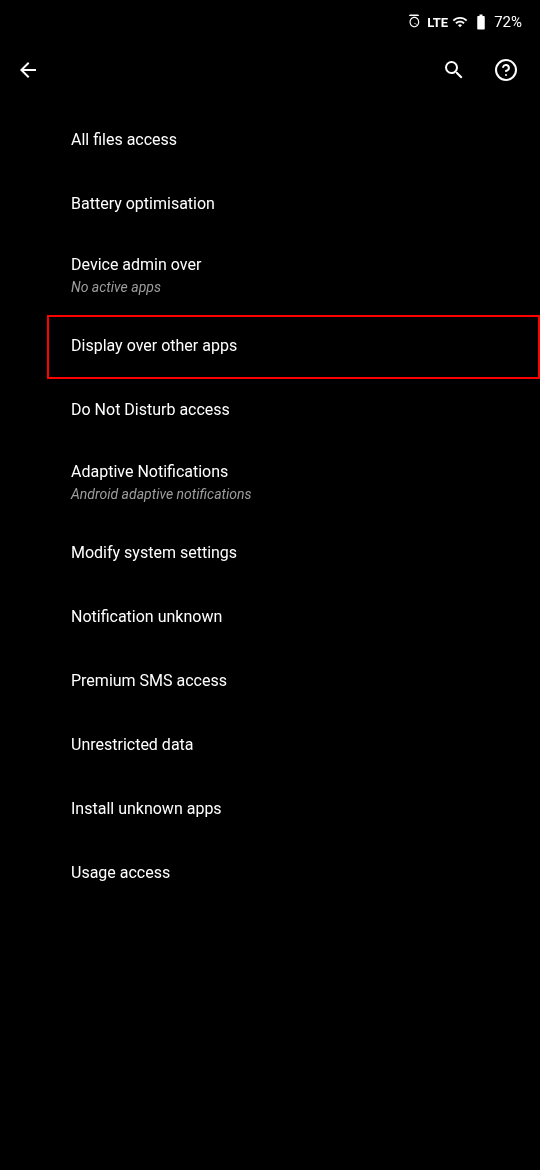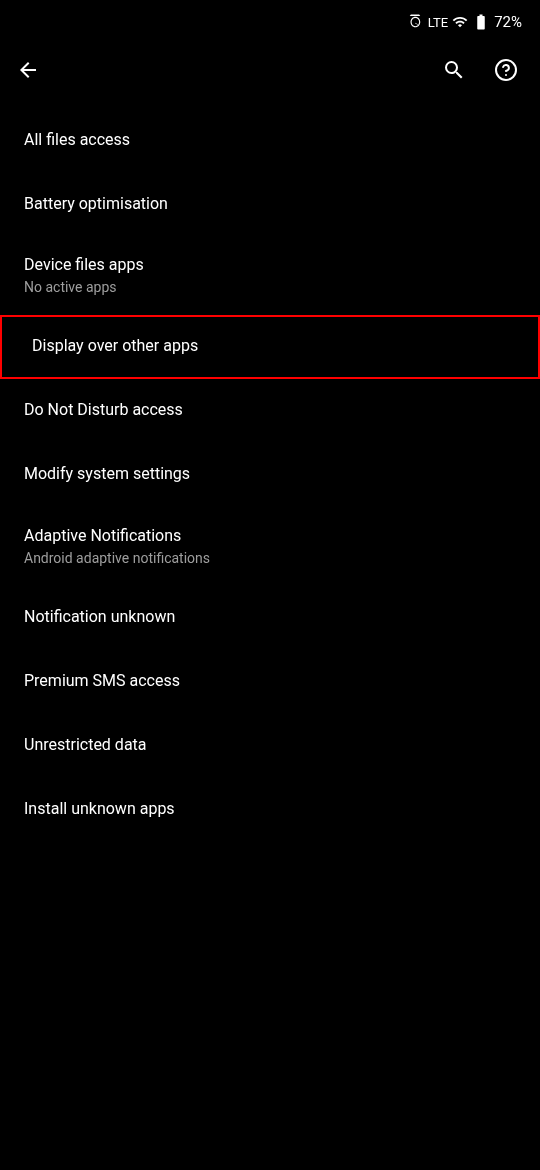--- a/index.html
+++ b/index.html
@@ -86,52 +86,54 @@
       padding-top: 8px;
     }
 
     .list-item {
       display: flex;
       flex-direction: column;
       justify-content: center;
       padding: 18px 24px;
       min-height: 64px;
       cursor: pointer;
+      margin-left: 47px;
     }
 
     .list-item-primary {
       font-size: 16px;
       color: #ffffff;
       font-weight: 400;
       line-height: 1.4;
     }
 
     .list-item-secondary {
       font-size: 14px;
       color: #9e9e9e;
       margin-top: 2px;
       line-height: 1.3;
+      font-style: italic;
     }
 
     
     .list-item-highlighted {
       border: 2px solid #ff0000;
-      padding: 16px 30px;
+      padding: 16px 22px;
     }
   </style>
 </head>
 <body>
 
 <div class="status-bar">
   <span class="status-time"></span>
   <div class="status-icons">
     <svg width="18" height="18" viewBox="0 0 24 24" fill="white">
       <path d="M6.5 2h11l1.5 2H5zm6 3C9 5 6 8 6 12s3 7 6.5 7S19 16 19 12s-3-7-6.5-7zm0 12.5c-3 0-5-2.5-5-5.5s2-5.5 5-5.5 5 2.5 5 5.5-2 5.5-5 5.5zm.5-9H12v5l4 2.5-.75-1.23-3.25-1.9V8.5z"></path>
     </svg>
-    <span style="font-size:13px;font-weight:400;">LTE</span>
+    <span style="font-size:13px;font-weight:700;">LTE</span>
     <svg width="16" height="16" viewBox="0 0 24 24" fill="white">
       <path d="M1 9l2 2c4.97-4.97 13.03-4.97 18 0l2-2C16.93 2.93 7.08 2.93 1 9zm8 8l3 3 3-3a4.237 4.237 0 0 0-6 0zm-4-4 2 2a7.074 7.074 0 0 1 10 0l2-2C15.14 9.14 8.87 9.14 5 13z"></path>
     </svg>
     <svg width="18" height="18" viewBox="0 0 24 24" fill="white">
       <path d="M15.67 4H14V2h-4v2H8.33C7.6 4 7 4.6 7 5.33v15.33C7 21.4 7.6 22 8.33 22h7.33C16.4 22 17 21.4 17 20.67V5.33C17 4.6 16.4 4 15.67 4z"></path>
     </svg>
     <span style="font-size:15px;">72%</span>
   </div>
 </div>
 
@@ -159,41 +161,44 @@
 </div>
 
 <div class="list" id="settings-list">
 <div class="list-item">
       <span class="list-item-primary">All files access</span>
     </div>
     <div class="list-item">
       <span class="list-item-primary">Battery optimisation</span>
     </div>
     <div class="list-item">
-      <span class="list-item-primary">Device files apps</span>
+      <span class="list-item-primary">Device admin over</span>
       <span class="list-item-secondary">No active apps</span>
     </div>
     <div class="list-item list-item-highlighted">
       <span class="list-item-primary">Display over other apps</span>
     </div>
     <div class="list-item">
       <span class="list-item-primary">Do Not Disturb access</span>
     </div>
     <div class="list-item">
-      <span class="list-item-primary">Modify system settings</span>
-    </div>
-    <div class="list-item">
       <span class="list-item-primary">Adaptive Notifications</span>
       <span class="list-item-secondary">Android adaptive notifications</span>
     </div>
     <div class="list-item">
+      <span class="list-item-primary">Modify system settings</span>
+    </div>
+    <div class="list-item">
       <span class="list-item-primary">Notification unknown</span>
     </div>
     <div class="list-item">
       <span class="list-item-primary">Premium SMS access</span>
     </div>
     <div class="list-item">
       <span class="list-item-primary">Unrestricted data</span>
     </div>
     <div class="list-item">
       <span class="list-item-primary">Install unknown apps</span>
     </div>
+    <div class="list-item">
+      <span class="list-item-primary">Usage access</span>
+    </div>
   </div>
 
 </body></html>

